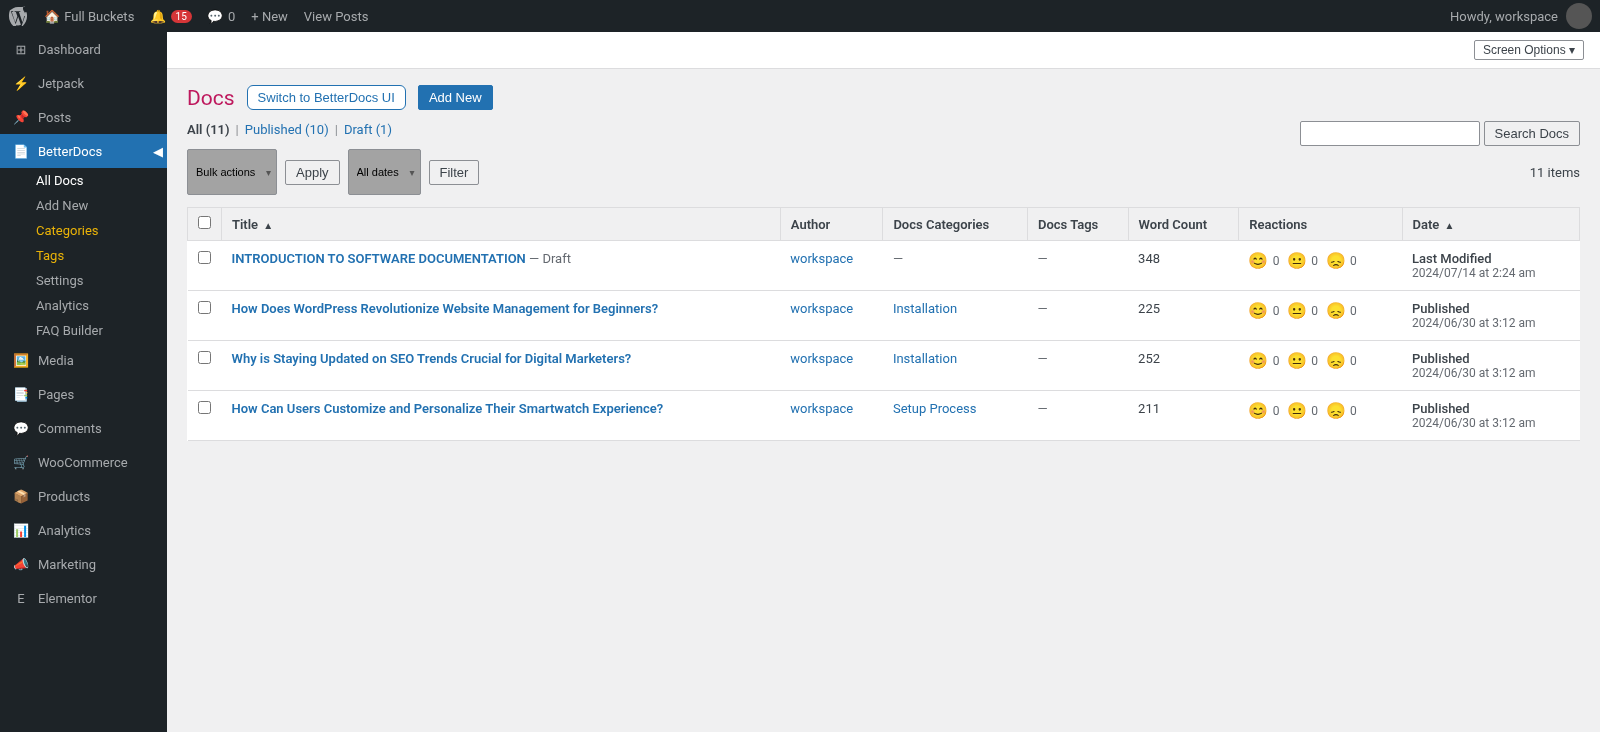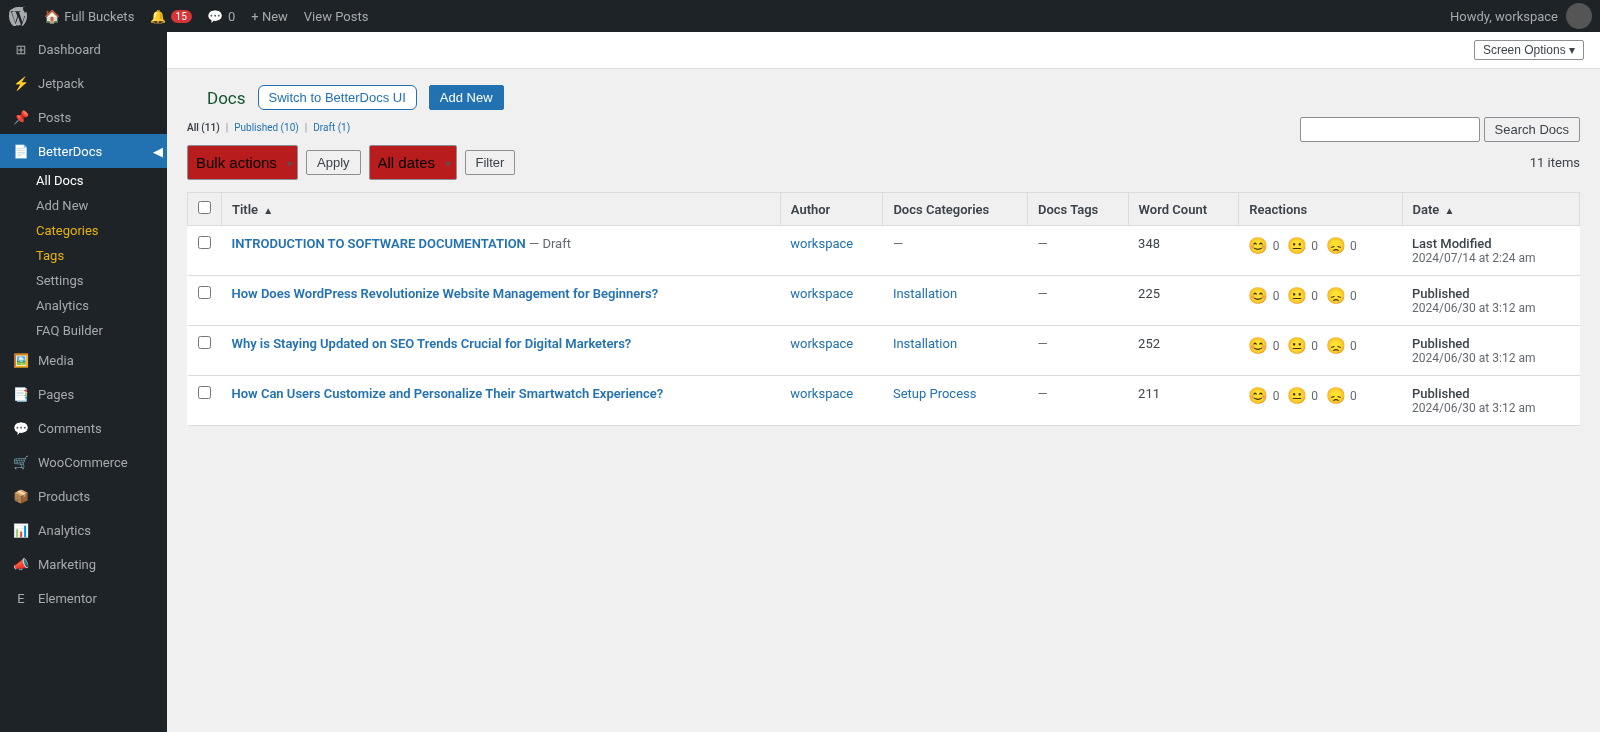--- a/index.html
+++ b/index.html
@@ -35,38 +35,38 @@
 
     
     .screen-options-bar { background: #fff; border-bottom: 1px solid #dcdcde; padding: 8px 16px; display: flex; justify-content: flex-end; }
     .screen-options-btn { background: #fff; border: 1px solid #8c8f94; border-radius: 2px; padding: 2px 8px; font-size: 12px; cursor: pointer; color: #3c434a; display: flex; align-items: center; gap: 4px; }
 
     
     .content { padding: 16px 20px; }
 
     
     .page-header { display: flex; align-items: center; gap: 12px; margin-bottom: 12px; }
-    .page-title { font-size: 17px; font-weight: 400; color: #14532d; margin-left: 20px; }
+    .page-title { font-size: 21px; font-weight: 400; color: #be185d; }
     .btn-switch { background: #fff; border: 1px solid #2271b1; color: #2271b1; border-radius: 6px; padding: 4px 10px; font-size: 13px; cursor: pointer; }
     .btn-add-new { background: #2271b1; border: 1px solid #2271b1; color: #fff; border-radius: 2px; padding: 4px 10px; font-size: 13px; cursor: pointer; }
 
     
-    .filter-links { display: flex; align-items: center; gap: 2px; margin-bottom: 12px; font-size: 10px; }
+    .filter-links { display: flex; align-items: center; gap: 2px; margin-bottom: 12px; font-size: 13px; }
     .filter-link { color: #2271b1; cursor: pointer; text-decoration: none; }
     .filter-link.current { color: #3c434a; font-weight: 600; }
     .filter-sep { color: #8c8f94; margin: 0 4px; }
 
     
     .search-bar { display: flex; align-items: center; gap: 4px; float: right; margin-top: -28px; }
     .search-input { border: 1px solid #8c8f94; border-radius: 2px; padding: 4px 8px; font-size: 13px; width: 180px; }
     .search-btn { background: #f0f0f1; border: 1px solid #8c8f94; border-radius: 2px; padding: 4px 10px; font-size: 13px; cursor: pointer; color: #3c434a; }
 
     
     .toolbar { display: flex; align-items: center; gap: 8px; margin-bottom: 12px; }
-    .select-dropdown { border: 1px solid #8c8f94; border-radius: 2px; padding: 8px 8px; font-size: 15px; background: #b91c1c; cursor: pointer; appearance: none; padding-right: 20px; position: relative; }
+    .select-dropdown { border: 1px solid #8c8f94; border-radius: 2px; padding: 16px 8px; font-size: 11px; background: #a3a3a3; cursor: pointer; appearance: none; padding-right: 20px; position: relative; }
     .select-wrapper { position: relative; display: inline-block; }
     .select-wrapper::after { content: '▾'; position: absolute; right: 6px; top: 50%; transform: translateY(-50%); font-size: 10px; pointer-events: none; color: #555; }
     .btn-apply { background: #f0f0f1; border: 1px solid #8c8f94; border-radius: 2px; padding: 4px 10px; font-size: 13px; cursor: pointer; color: #3c434a; }
     .btn-filter { background: #f0f0f1; border: 1px solid #8c8f94; border-radius: 2px; padding: 4px 10px; font-size: 13px; cursor: pointer; color: #3c434a; }
     .item-count { margin-left: auto; font-size: 13px; color: #3c434a; }
 
     
     .docs-table { width: 100%; border-collapse: collapse; background: #fff; }
     .docs-table thead th { background: #f0f0f1; border: 1px solid #dcdcde; padding: 8px 10px; text-align: left; font-weight: 600; font-size: 13px; white-space: nowrap; margin-top: 32px; }
     .docs-table thead th:first-child { width: 30px; }

